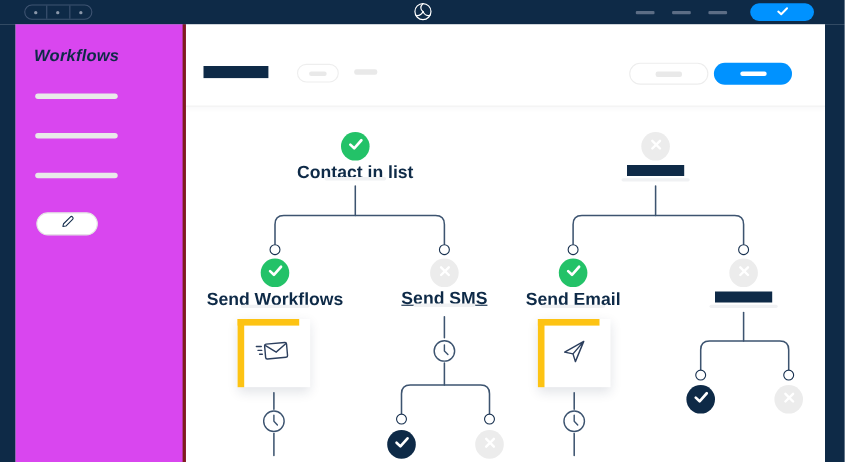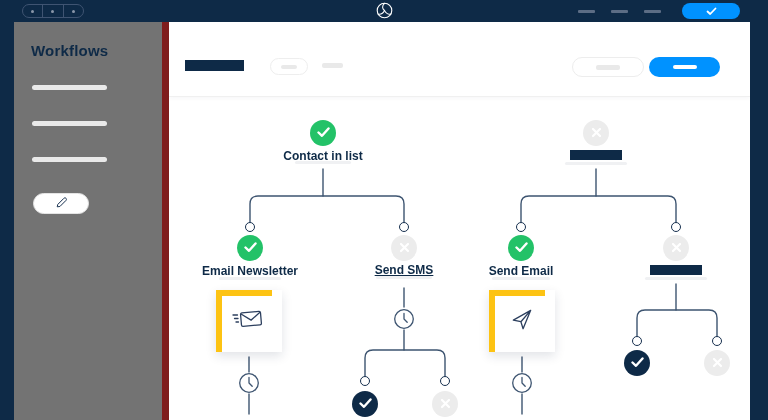--- a/index.html
+++ b/index.html
@@ -28,22 +28,22 @@
   .menu-dash{position:absolute;top:10px;width:17px;height:2.5px;border-radius:1px;background:#5c6d85;}
   .confirm-btn{position:absolute;left:682px;top:3px;width:58px;height:16px;border-radius:8px;
     background:var(--blue);display:flex;align-items:center;justify-content:center;}
 
   
   .edge-strip{position:absolute;top:22px;height:398px;background:var(--navy);z-index:20;}
   .edge-left{left:0;width:14px;}
   .edge-right{left:750px;width:18px;}
 
   
-  .sidebar{position:absolute;left:14px;top:22px;width:155px;height:398px;background:#737373;
-    border-right:7px solid #7f1d1d;z-index:10;}
+  .sidebar{position:absolute;left:14px;top:22px;width:155px;height:398px;background:#d946ef;
+    border-right:3px solid #7f1d1d;z-index:10;font-style:italic;}
   .sidebar-title{position:absolute;left:17px;top:20px;font-size:15px;font-weight:800;color:var(--navy);letter-spacing:.2px;}
   .side-dash{position:absolute;left:18px;width:75px;height:5px;border-radius:2.5px;background:var(--ph);}
   .edit-btn{position:absolute;left:19px;top:171px;width:56px;height:21px;border:1px solid #e4e4e4;
     border-radius:11px;background:#fff;display:flex;align-items:center;justify-content:center;}
 
   
   .main-header{position:absolute;left:169px;top:22px;width:581px;height:75px;background:#fff;
     border-bottom:1px solid #f0f0f0;box-shadow:0 2px 4px rgba(20,40,70,.03);z-index:5;}
   .hdr-title{position:absolute;left:16px;top:38px;width:59px;height:11px;background:var(--navy);}
   .hdr-toggle{position:absolute;left:101px;top:36px;width:38px;height:17px;border:1px solid #eee;
@@ -59,21 +59,21 @@
 
   
   .canvas{position:absolute;left:0;top:0;width:768px;height:420px;z-index:1;}
   .connectors{position:absolute;left:0;top:0;}
   .circle-lg{position:absolute;width:26px;height:26px;border-radius:50%;
     display:flex;align-items:center;justify-content:center;}
   .st-completed{background:var(--green);}
   .st-skipped{background:var(--gray);}
   .st-done{background:var(--navy);}
   .dot{position:absolute;width:10px;height:10px;border:1.5px solid #17304f;border-radius:50%;background:#fff;}
-  .node-label{position:absolute;transform:translateX(-50%);font-size:12px;font-weight:700;
+  .node-label{position:absolute;transform:translateX(-50%);font-size:16px;font-weight:700;
     color:var(--navy);white-space:nowrap;text-align:center;}
   .rule{position:absolute;height:3px;border-radius:2px;background:var(--rule);}
   .dark-bar{position:absolute;height:10px;background:var(--navy);}
   .action-card{position:absolute;width:66px;height:62px;background:#fff;
     box-shadow:0 4px 10px rgba(20,40,70,.13);display:flex;align-items:center;justify-content:center;}
   .card-accent-left{position:absolute;left:0;top:0;width:6px;height:100%;background:var(--yellow);}
   .card-accent-top{position:absolute;left:0;top:0;width:85%;height:6px;background:var(--yellow);}
   .clock{position:absolute;width:22px;height:22px;}
 </style>
 </head>
@@ -114,21 +114,21 @@
     <div class="dot" style="left:245px;top:222px;"></div>
     <div class="dot" style="left:399px;top:222px;"></div>
 
     <div class="circle-lg st-completed" style="left:237px;top:235px;">
       <span>
         <svg width="13" height="11" viewBox="0 0 13 11" fill="none">
             <path d="M1.5 5.5 L5 8.8 L11.5 1.5" stroke="#fff" stroke-width="2.4" stroke-linecap="round" stroke-linejoin="round"></path>
           </svg>
       </span>
     </div>
-    <div class="node-label" style="left:250px;top:264px;">Email Newsletter</div>
+    <div class="node-label" style="left:250px;top:264px;">Send Workflows</div>
     <div class="rule" style="left:219px;top:277px;width:62px;"></div>
 
     <div class="circle-lg st-skipped" style="left:391px;top:235px;">
       <span>
         <svg width="11" height="11" viewBox="0 0 11 11">
             <path d="M2 2 L9 9 M9 2 L2 9" stroke="#fff" stroke-width="2.2" stroke-linecap="round"></path>
           </svg>
       </span>
     </div>
     <div class="node-label" style="left:404px;top:263px;text-decoration:underline;">Send SMS</div>

